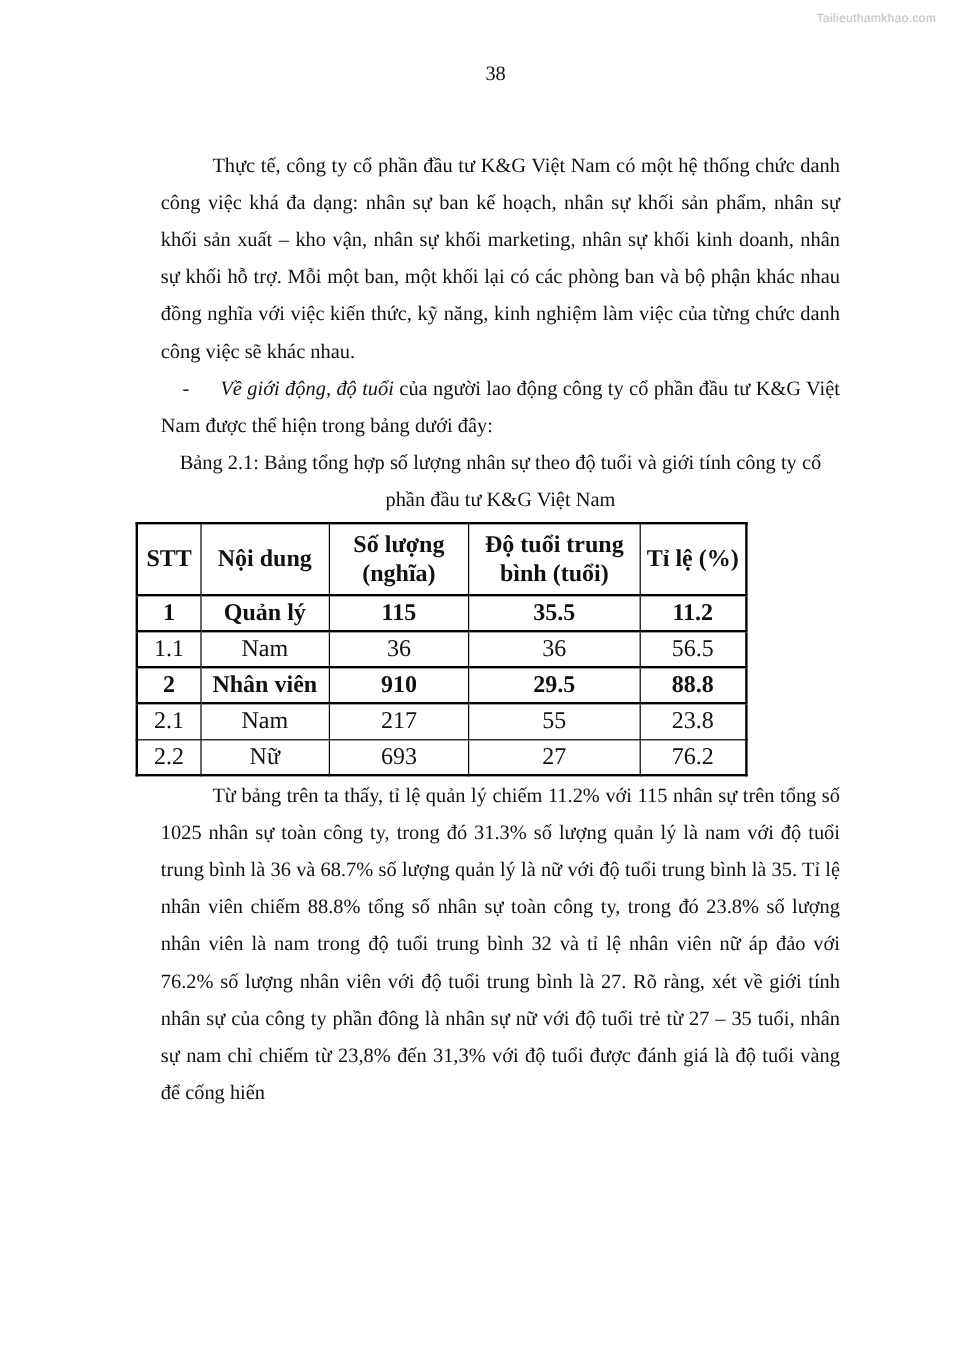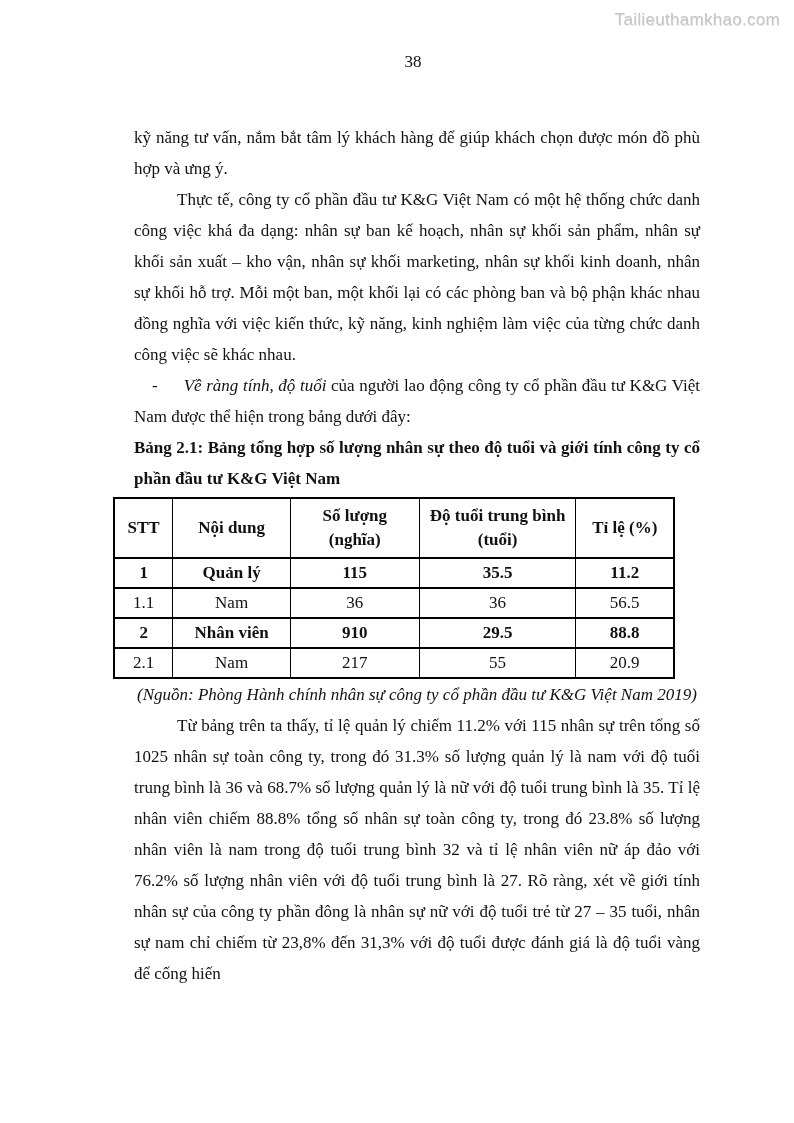--- a/index.html
+++ b/index.html
@@ -11,21 +11,21 @@
     background: #ffffff;
     font-family: "Liberation Serif", "DejaVu Serif", serif;
     color: #111111;
     overflow: hidden;
   }
   .watermark {
     position: absolute;
     top: 10px;
     right: 14px;
     font-family: "Liberation Sans", "DejaVu Sans", sans-serif;
-    font-size: 17px;
+    font-size: 10px;
     color: #c6c6c6;
     text-shadow: 0.5px 0.5px 0 #e4e4e4;
     letter-spacing: 0.3px;
   }
   .page-number {
     position: absolute;
     top: 52px;
     left: 16px;
     width: 100%;
     text-align: center;
@@ -38,31 +38,32 @@
     width: 566px;
     font-size: 17px;
     line-height: 31px;
     text-align: justify;
   }
   p.para { margin: 0; }
   p.indent { text-indent: 43px; }
   .bullet .dash { display: inline-block; margin-left: 18px; margin-right: 26px; }
   .bullet .it { font-style: italic; }
   .table-title {
-    font-weight: bold;
+    font-weight: normal;
+    text-align: center;
     line-height: 31px;
     margin: 0;
   }
   table.data-table {
     border-collapse: collapse;
-    width: 562px;
+    width: 510px;
     margin-left: -21px;
     margin-top: 3px;
     border: 2px solid #000;
-    font-size: 17px;
+    font-size: 20px;
   }
   .data-table th, .data-table td {
     border: 1px solid #000;
     text-align: center;
     vertical-align: middle;
     padding: 1px 4px;
   }
   .data-table thead th {
     height: 60px;
     font-weight: bold;
@@ -87,25 +88,24 @@
 <body>
 
 <div class="page">
 
   <div class="watermark">Tailieuthamkhao.com</div>
 
   <div class="page-number">38</div>
 
   <div class="content">
 
-    <p class="para">kỹ năng tư vấn, nắm bắt tâm lý khách hàng để giúp khách chọn được món đồ phù hợp và ưng ý.</p>
 
     <p class="para indent">Thực tế, công ty cổ phần đầu tư K&amp;G Việt Nam có một hệ thống chức danh công việc khá đa dạng: nhân sự ban kế hoạch, nhân sự khối sản phẩm, nhân sự khối sản xuất – kho vận, nhân sự khối marketing, nhân sự khối kinh doanh, nhân sự khối hỗ trợ. Mỗi một ban, một khối lại có các phòng ban và bộ phận khác nhau đồng nghĩa với việc kiến thức, kỹ năng, kinh nghiệm làm việc của từng chức danh công việc sẽ khác nhau.</p>
 
-    <p class="para bullet"><span class="dash">-</span><span class="it">Về ràng tính, độ tuổi</span><span> của người lao động công ty cổ phần đầu tư K&amp;G Việt Nam được thể hiện trong bảng dưới đây:</span></p>
+    <p class="para bullet"><span class="dash">-</span><span class="it">Về giới động, độ tuổi</span><span> của người lao động công ty cổ phần đầu tư K&amp;G Việt Nam được thể hiện trong bảng dưới đây:</span></p>
 
     <p class="table-title">Bảng 2.1: Bảng tổng hợp số lượng nhân sự theo độ tuổi và giới tính công ty cổ phần đầu tư K&amp;G Việt Nam</p>
 
     <table class="data-table">
       <colgroup>
         <col style="width:10.5%">
         <col style="width:21%">
         <col style="width:23%">
         <col style="width:28%">
         <col style="width:17.5%">
@@ -139,23 +139,29 @@
           <td>Nhân viên</td>
           <td>910</td>
           <td>29.5</td>
           <td>88.8</td>
         </tr>
         <tr>
           <td>2.1</td>
           <td>Nam</td>
           <td>217</td>
           <td>55</td>
-          <td>20.9</td>
+          <td>23.8</td>
+        </tr>
+        <tr>
+          <td>2.2</td>
+          <td>Nữ</td>
+          <td>693</td>
+          <td>27</td>
+          <td>76.2</td>
         </tr>
       </tbody>
     </table>
 
-    <p class="source">(Nguồn: Phòng Hành chính nhân sự công ty cổ phần đầu tư K&amp;G Việt Nam 2019)</p>
 
     <p class="para indent">Từ bảng trên ta thấy, tỉ lệ quản lý chiếm 11.2% với 115 nhân sự trên tổng số 1025 nhân sự toàn công ty, trong đó 31.3% số lượng quản lý là nam với độ tuổi trung bình là 36 và 68.7% số lượng quản lý là nữ với độ tuổi trung bình là 35. Tỉ lệ nhân viên chiếm 88.8% tổng số nhân sự toàn công ty, trong đó 23.8% số lượng nhân viên là nam trong độ tuổi trung bình 32 và tỉ lệ nhân viên nữ áp đảo với 76.2% số lượng nhân viên với độ tuổi trung bình là 27. Rõ ràng, xét về giới tính nhân sự của công ty phần đông là nhân sự nữ với độ tuổi trẻ từ 27 – 35 tuổi, nhân sự nam chỉ chiếm từ 23,8% đến 31,3% với độ tuổi được đánh giá là độ tuổi vàng để cống hiến</p>
 
   </div>
 </div>
 
 </body></html>

